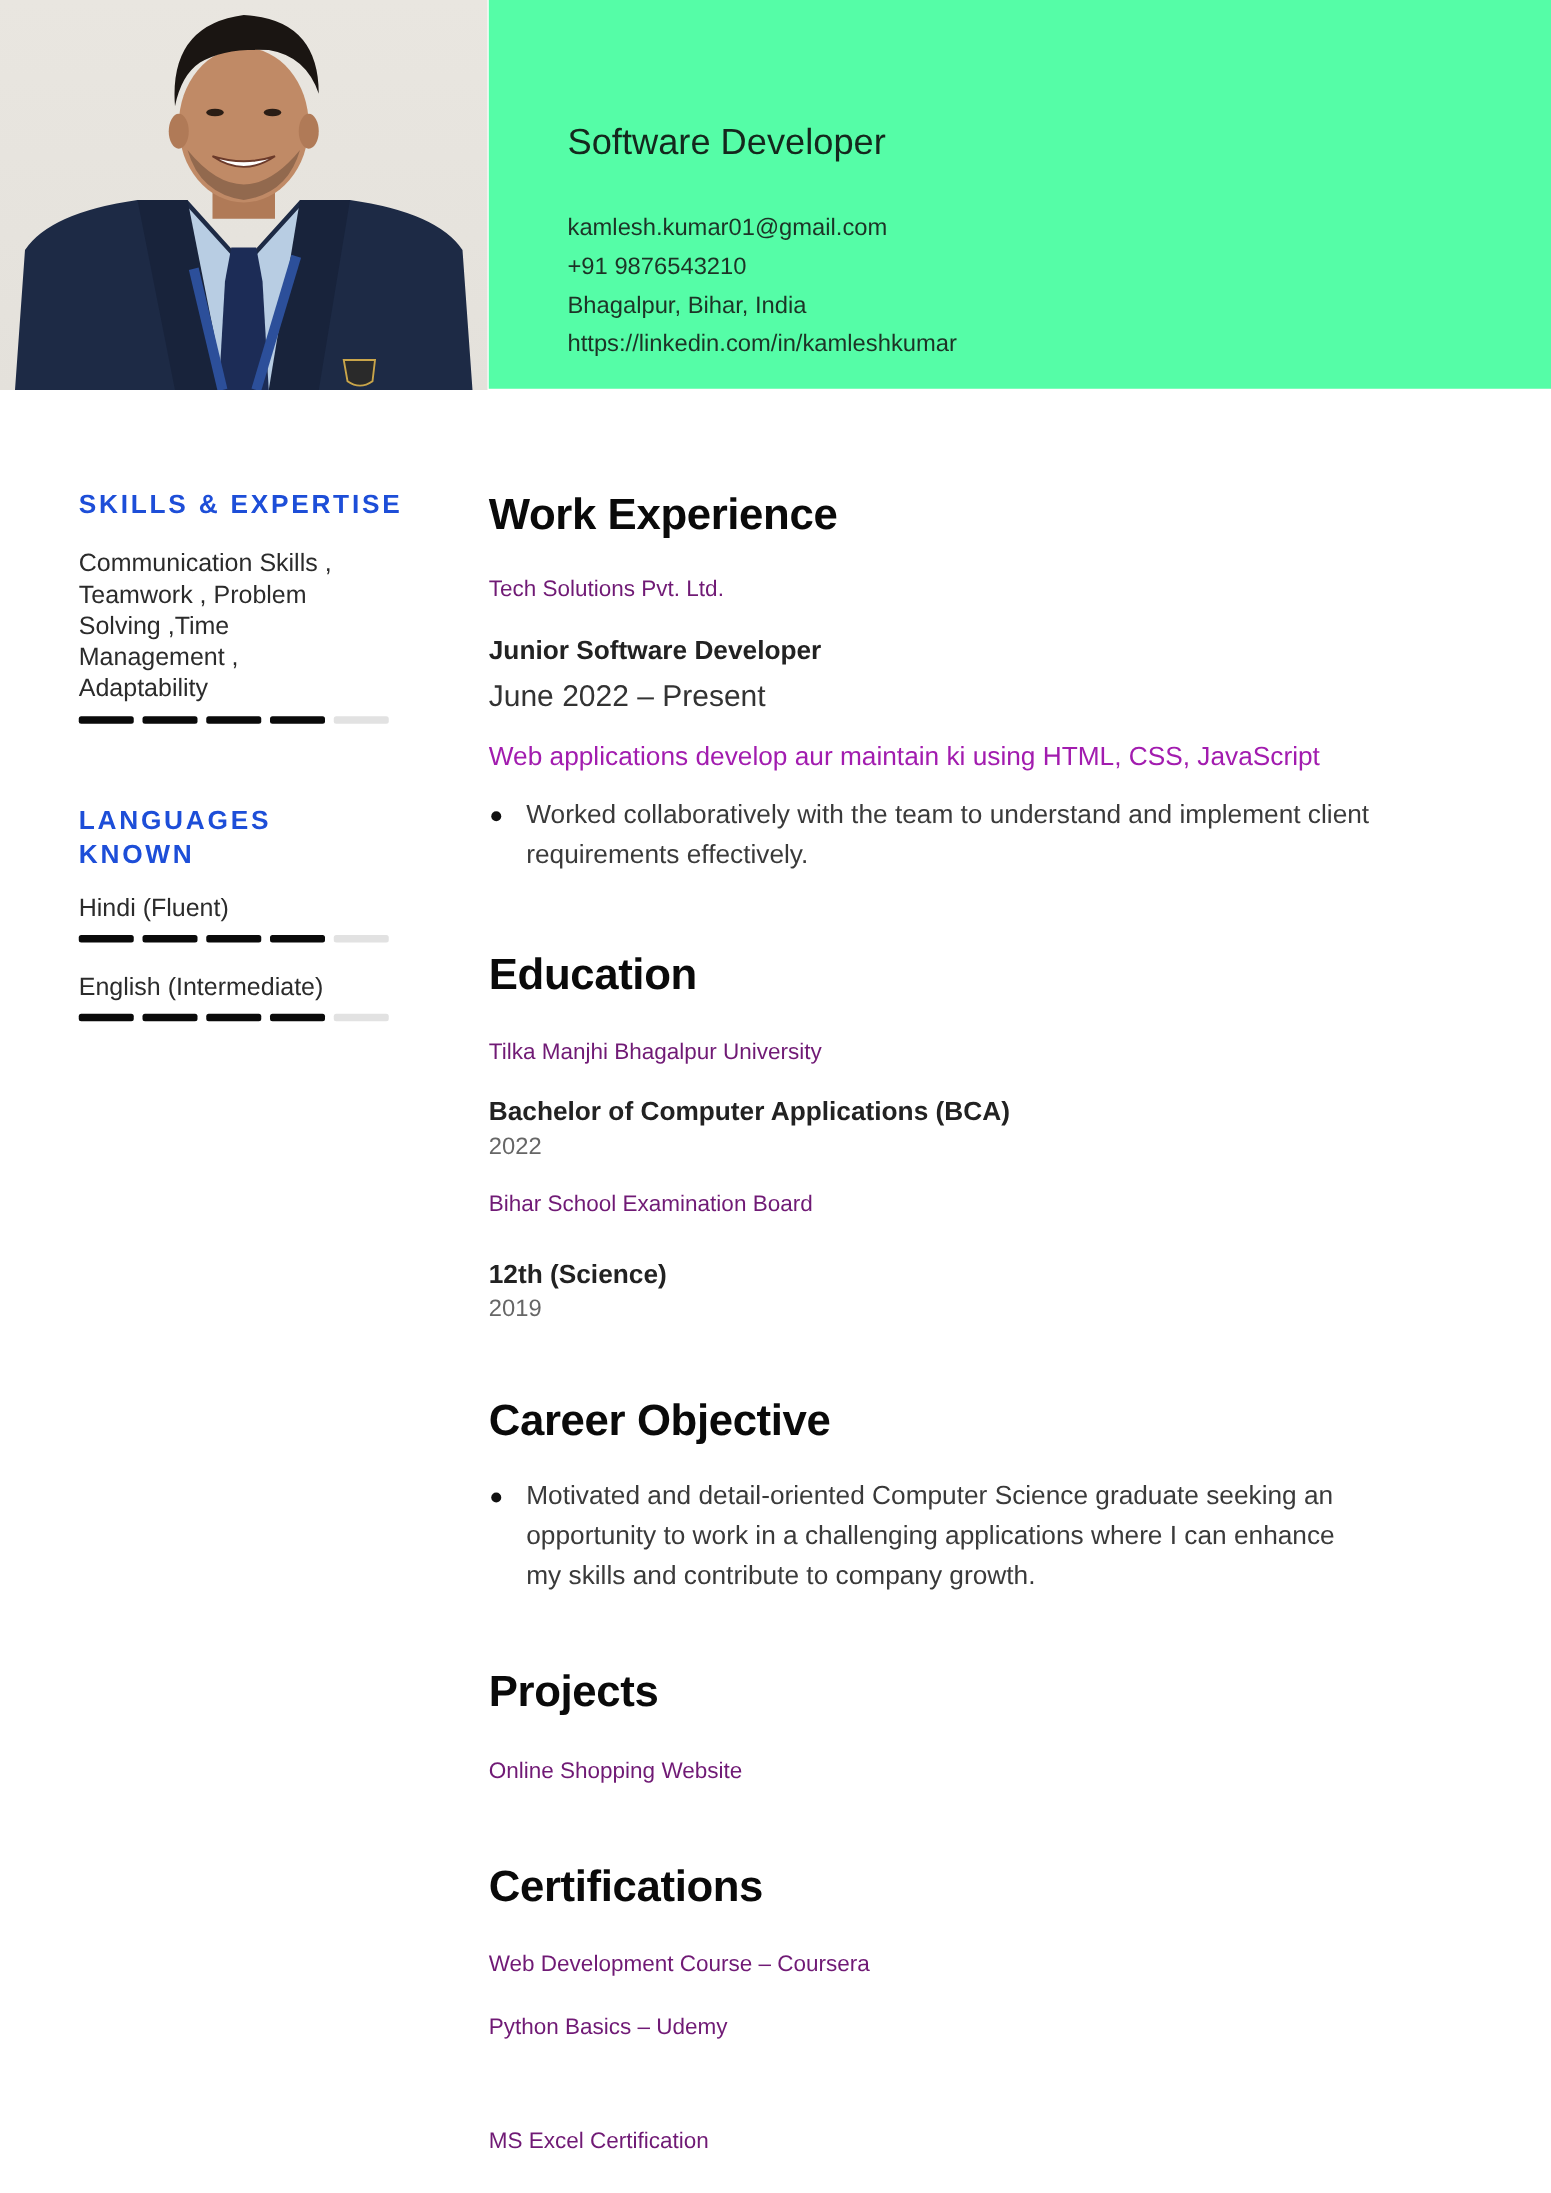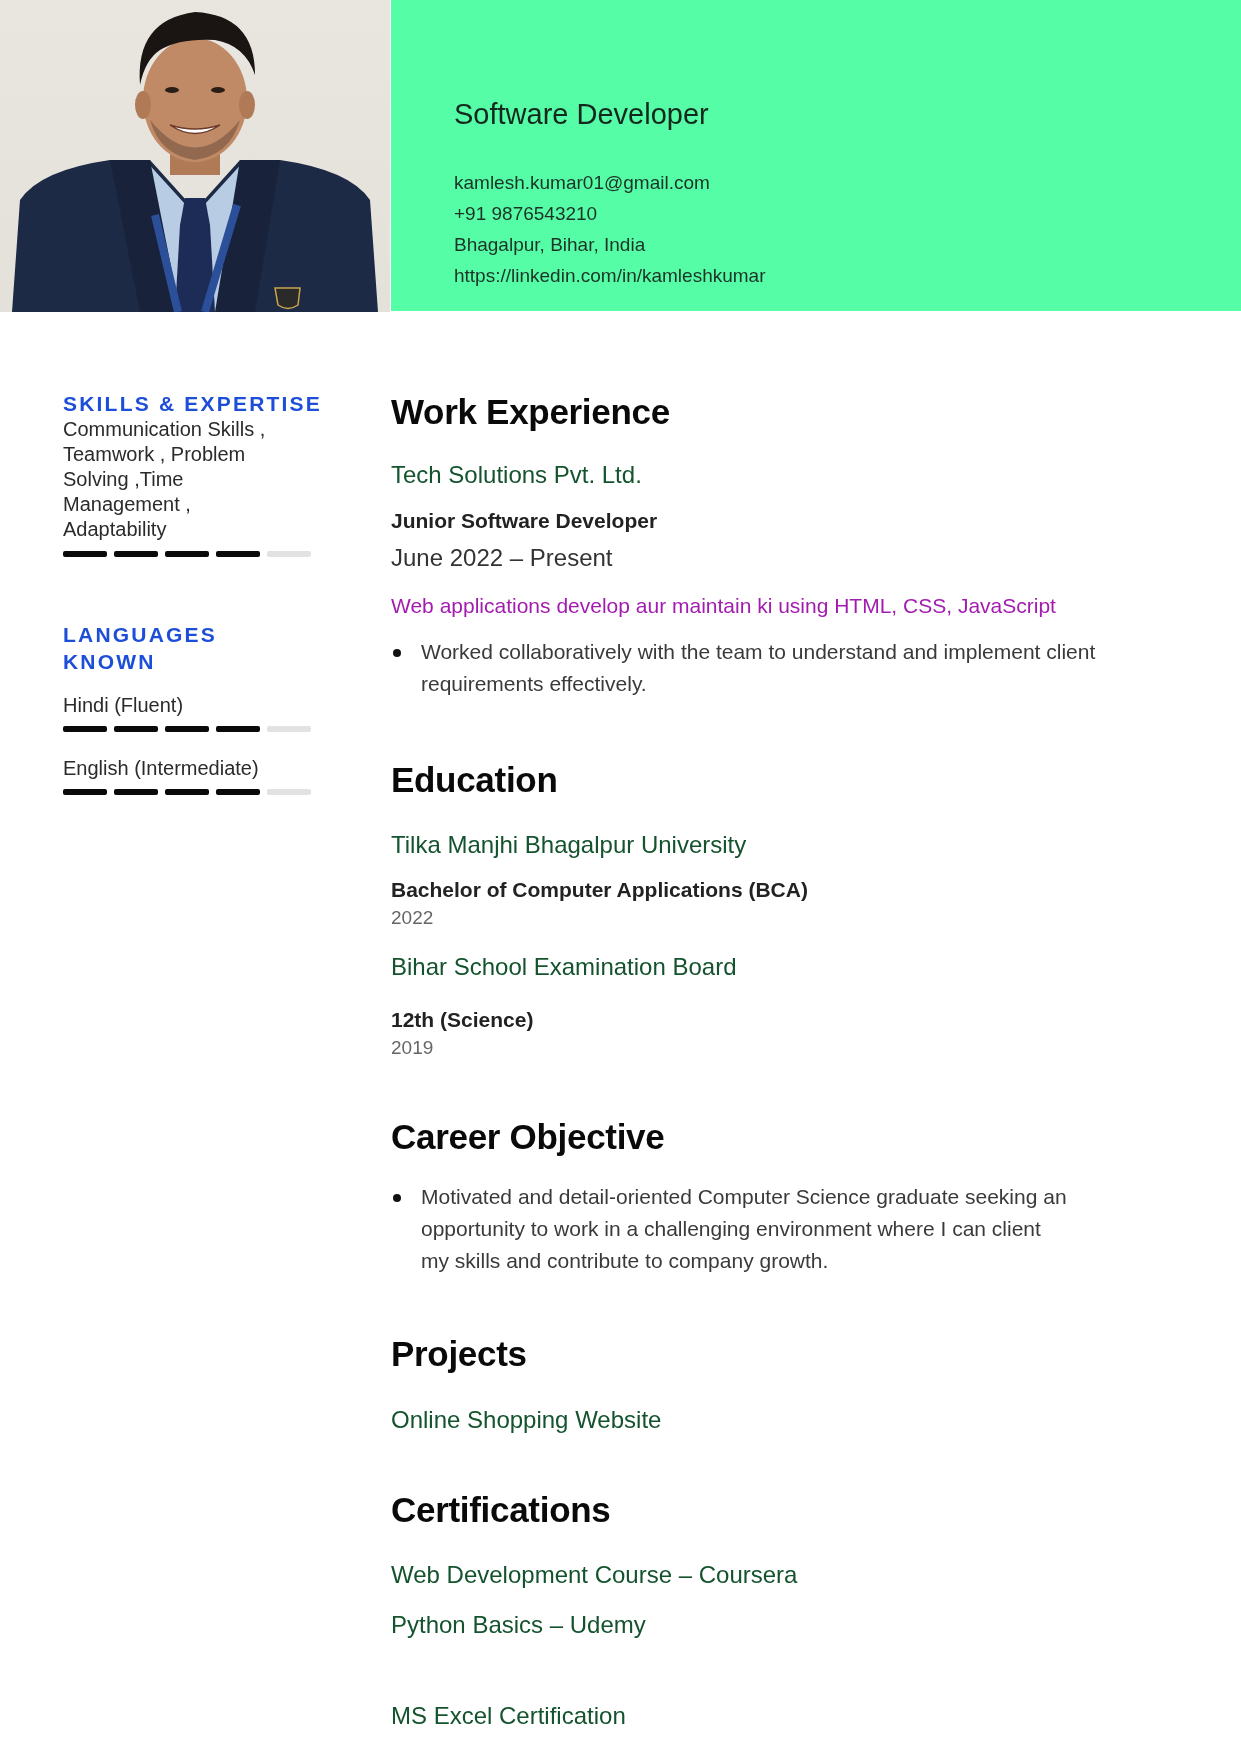--- a/index.html
+++ b/index.html
@@ -33,21 +33,21 @@
     font-size: 21px; font-weight: 700; letter-spacing: 2.2px; color: #1d4ed8;
     line-height: 27px;
   }
   .side-text { font-size: 20px; line-height: 25px; color: #2b2b2b; }
   .bars { display: flex; gap: 7px; margin-top: 9px; }
   .bar { width: 44px; height: 6px; border-radius: 2px; background: #0a0a0a; }
   .bar.off { background: #e2e2e2; }
 
   .main { position: absolute; left: 391px; top: 390px; width: 800px; }
   .sec-h { font-size: 35px; font-weight: 700; color: #0a0a0a; letter-spacing: -0.3px; }
-  .org { font-size: 24px; color: #14532d; }
+  .org { font-size: 18px; color: #701a75; }
   .title { font-size: 21px; font-weight: 700; color: #222; }
   .date { font-size: 24px; color: #333; }
   .year { font-size: 19px; color: #666; }
   .desc { font-size: 21px; color: #a21caf; }
   .bullet { position: relative; padding-left: 30px; font-size: 21px; line-height: 32px; color: #3a3a3a; }
   .bullet .dot { position: absolute; left: 2px; top: 13px; width: 8px; height: 8px; border-radius: 50%; background: #111; }
   .abs { position: absolute; left: 0; white-space: nowrap; }
 </style>
 </head>
 <body>
@@ -94,21 +94,21 @@
     <div class="contact">+91 9876543210</div>
     <div class="contact">Bhagalpur, Bihar, India</div>
     <div class="contact">https://linkedin.com/in/kamleshkumar</div>
   </div>
 </div>
 
 <div class="sidebar">
   <div class="side-h">SKILLS &amp; EXPERTISE</div>
 
 
-  <div style="">
+  <div style="margin-top:22px;">
     <div class="side-text">Communication Skills ,</div>
     <div class="side-text">Teamwork , Problem</div>
     <div class="side-text">Solving ,Time</div>
     <div class="side-text">Management ,</div>
     <div class="side-text">Adaptability</div>
     <div class="bars">
       <span class="bar"></span>
       <span class="bar"></span>
       <span class="bar"></span>
       <span class="bar"></span>
@@ -162,21 +162,21 @@
   <div class="abs title" style="top:488px;">Bachelor of Computer Applications (BCA)</div>
   <div class="abs year" style="top:517px;">2022</div>
   <div class="abs org" style="top:563px;">Bihar School Examination Board</div>
   <div class="abs title" style="top:618px;">12th (Science)</div>
   <div class="abs year" style="top:647px;">2019</div>
 
   <div class="abs sec-h" style="top:727px;">Career Objective</div>
   <div class="abs bullet" style="top:791px;">
     <span class="dot"></span>
     <div>Motivated and detail-oriented Computer Science graduate seeking an</div>
-    <div>opportunity to work in a challenging environment where I can client</div>
+    <div>opportunity to work in a challenging applications where I can enhance</div>
     <div>my skills and contribute to company growth.</div>
   </div>
 
   <div class="abs sec-h" style="top:944px;">Projects</div>
   <div class="abs org" style="top:1016px;">Online Shopping Website</div>
 
   <div class="abs sec-h" style="top:1100px;">Certifications</div>
   <div class="abs org" style="top:1171px;">Web Development Course – Coursera</div>
   <div class="abs org" style="top:1221px;">Python Basics – Udemy</div>
   <div class="abs org" style="top:1312px;">MS Excel Certification</div>

